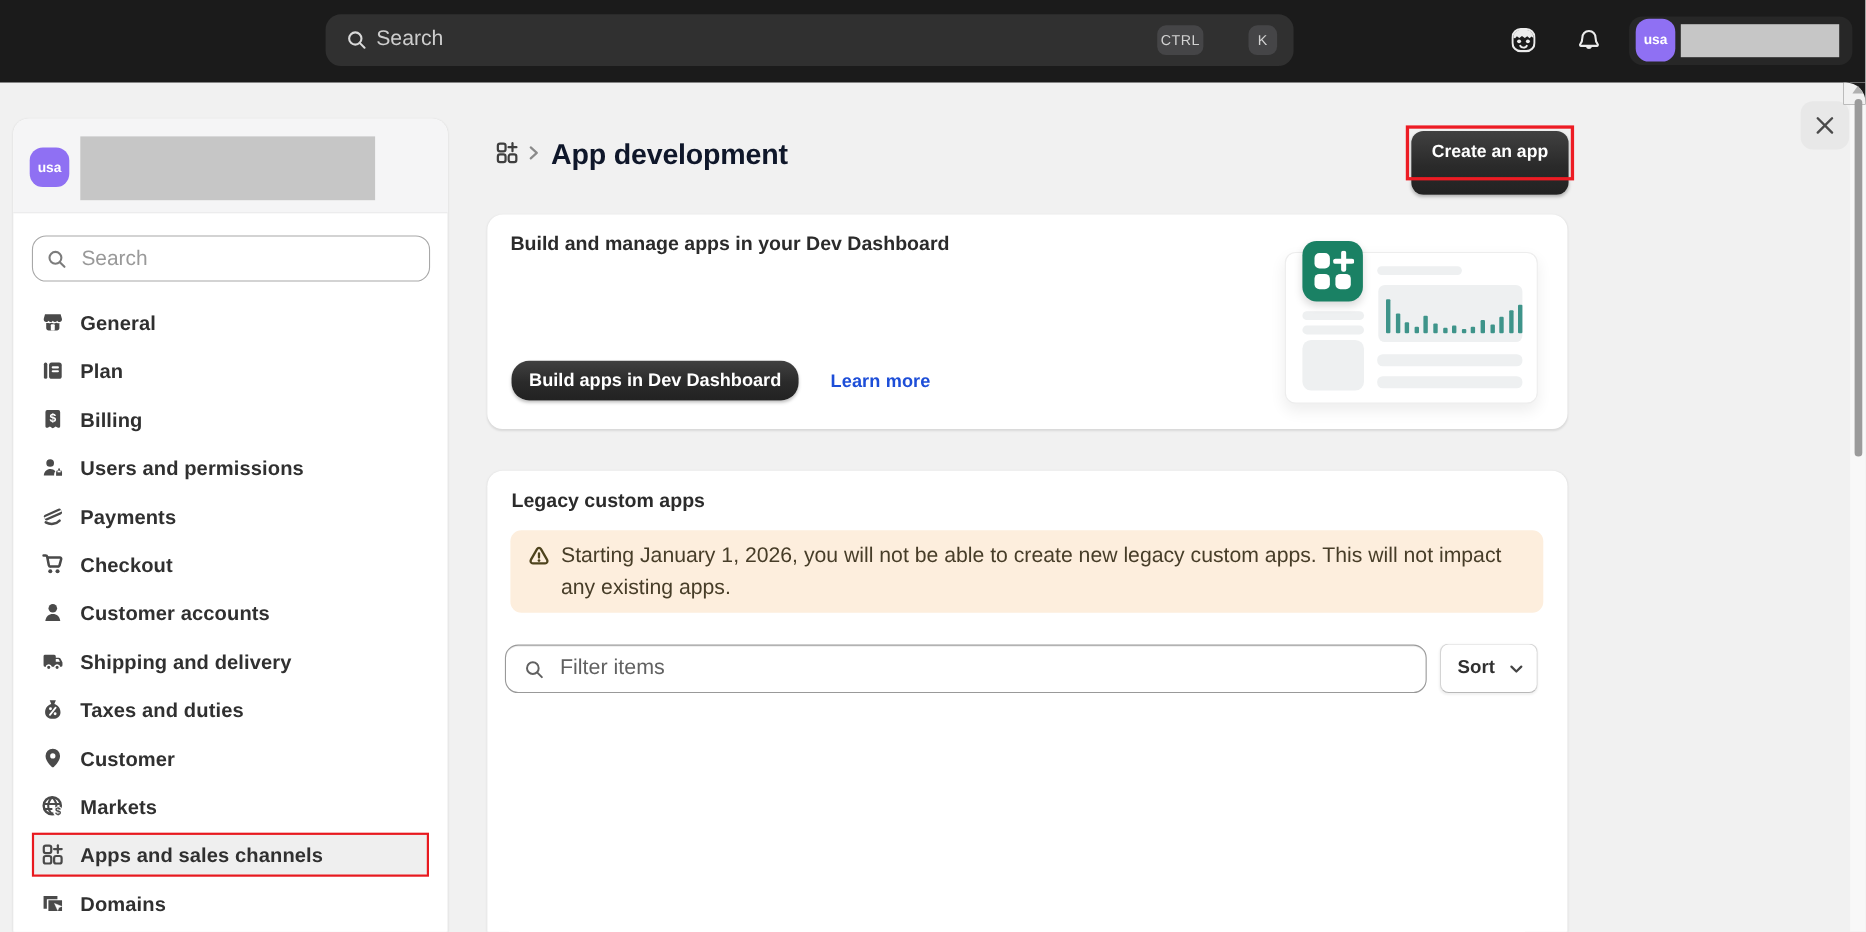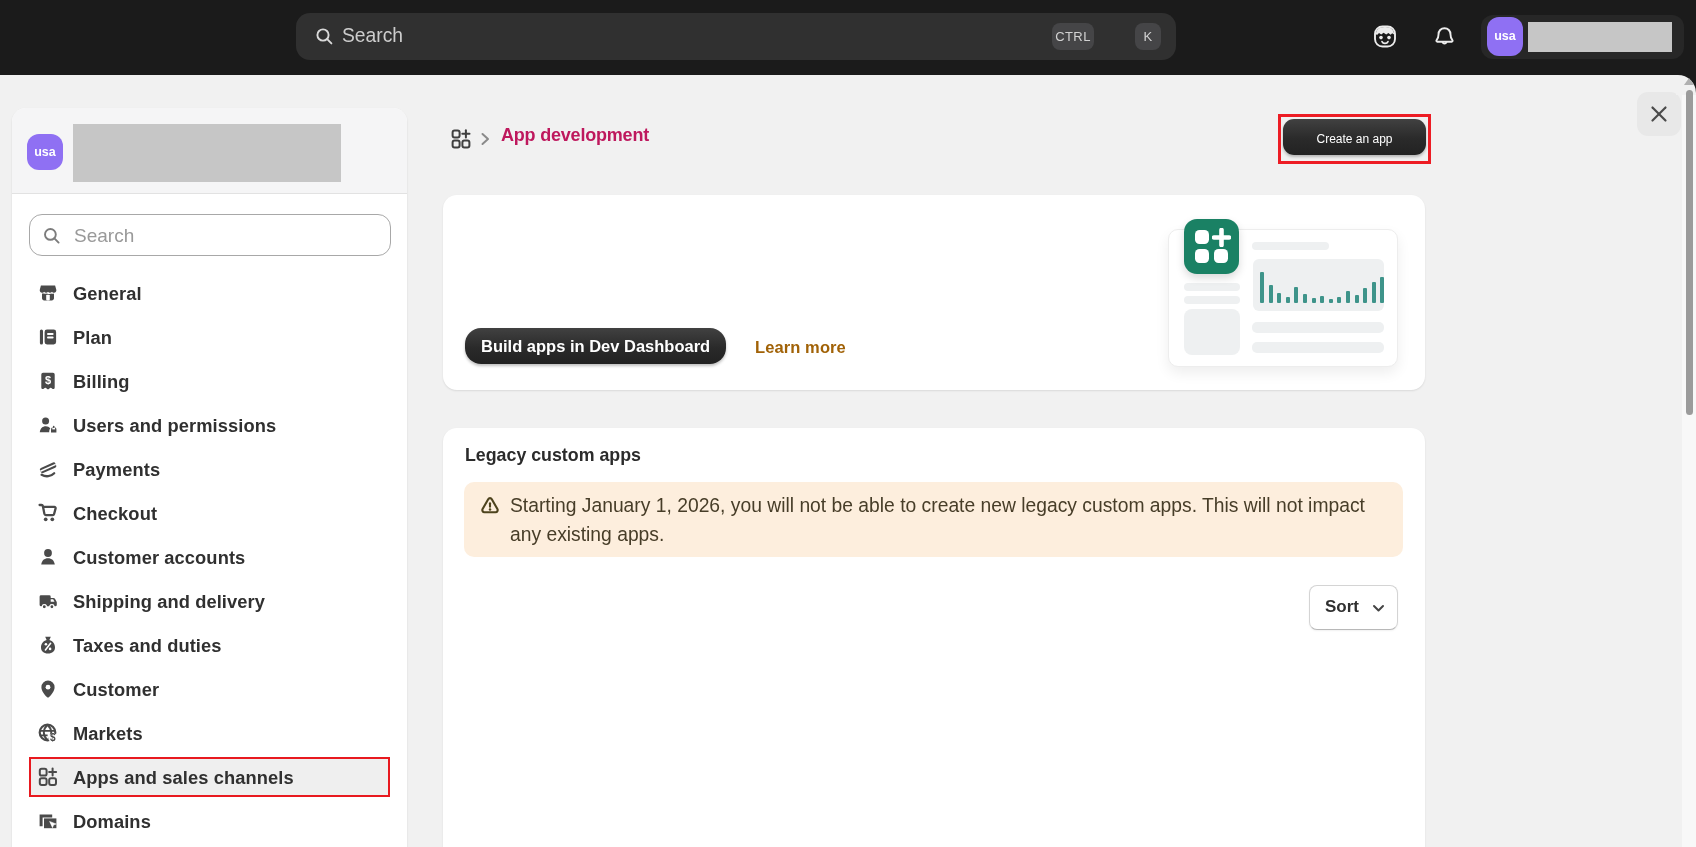--- a/index.html
+++ b/index.html
@@ -38,32 +38,32 @@
   #menu { position:absolute; left:0; top:165px; width:395px; }
   .mi { position:absolute; left:10px; width:375px; height:40px; }
   .mi svg { position:absolute; left:16px; top:10px; }
   .mi .t { position:absolute; left:51px; top:10px; font-size:18.3px; font-weight:bold; color:#303030; letter-spacing:0.1px; }
   .selbg { position:absolute; left:17px; top:649px; width:361px; height:40px; background:#efefef; border-radius:8px; }
   #redbox-menu { position:absolute; left:17px; top:649px; width:361px; height:40px; border:2.5px solid #e8191f; }
 
   
   #crumb-icon { position:absolute; left:451px; top:129px; }
   #crumb-chev { position:absolute; left:479px; top:131px; }
-  #title { position:absolute; left:501px; top:125px; font-size:18px; font-weight:bold; color:#be185d; letter-spacing:-0.2px; }
-  #btn-create { position:absolute; left:1283px; top:119px; width:143px; height:36px; border-radius:11px; background:linear-gradient(180deg,#414141,#2a2a2a 55%,#222); color:#fff; font-size:12px; font-weight:normal; text-align:center; line-height:40px; box-shadow:0 2px 3px rgba(0,0,0,.25); }
+  #title { position:absolute; left:501px; top:125px; font-size:26px; font-weight:bold; color:#0f172a; letter-spacing:-0.2px; }
+  #btn-create { position:absolute; left:1283px; top:119px; width:143px; height:58px; border-radius:11px; background:linear-gradient(180deg,#414141,#2a2a2a 55%,#222); color:#fff; font-size:16px; font-weight:bold; text-align:center; line-height:40px; box-shadow:0 2px 3px rgba(0,0,0,.25); }
   #redbox-btn { position:absolute; left:1278px; top:114px; width:153px; height:50px; border:3px solid #ed1c24; }
   #btn-close { position:absolute; left:1637px; top:92px; width:44px; height:44px; border-radius:11px; background:#e8e8e8; }
 
   
   .card { position:absolute; left:443px; width:982px; background:#fff; border-radius:14px; box-shadow:0 1px 2px rgba(0,0,0,.1); }
   #card1 { top:195px; height:195px; }
   #card1 h2 { position:absolute; left:21px; top:16px; font-size:17.8px; font-weight:bold; color:#2b2b2b; }
   #card1 p { position:absolute; left:21px; top:50px; font-size:19.7px; line-height:28px; color:#333; }
   #btn-build { position:absolute; left:22px; top:133px; height:36px; padding:0 16px; border-radius:16px; background:linear-gradient(180deg,#414141,#2a2a2a 55%,#222); color:#fff; font-size:16.5px; font-weight:bold; line-height:36px; box-shadow:0 2px 3px rgba(0,0,0,.25); }
-  #learn { position:absolute; left:312px; top:143px; font-size:16.5px; font-weight:bold; color:#a16207; letter-spacing:0.1px; }
+  #learn { position:absolute; left:312px; top:143px; font-size:16.5px; font-weight:bold; color:#1d4ed8; letter-spacing:0.1px; }
 
   
   #illu { position:absolute; left:725px; top:34px; width:230px; height:138px; background:#fff; border-radius:10px; border:1px solid #ededed; box-shadow:0 6px 14px rgba(0,0,0,.07); }
   #gicon { position:absolute; left:15px; top:-11px; width:55px; height:55px; border-radius:13px; background:#1a8164; box-shadow:0 4px 8px rgba(0,0,0,.15); }
   .gsq { position:absolute; width:14px; height:14px; border-radius:4.5px; background:#fff; }
   .ipill { position:absolute; background:#eef0f1; border-radius:5px; }
   #ichart { position:absolute; left:84px; top:29px; width:131px; height:52px; background:#eef0f1; border-radius:6px; }
   .bar { position:absolute; bottom:8px; width:4px; background:#3e948a; border-radius:1px; }
 
   #card2 { top:428px; height:480px; }
@@ -259,20 +259,21 @@
   <div id="btn-create">Create an app</div>
   <div id="redbox-btn"></div>
   <div id="btn-close">
     <svg class="abs" style="left:13px;top:13px" width="18" height="18" viewBox="0 0 18 18">
         <line x1="2.5" y1="2.5" x2="15.5" y2="15.5" stroke="#4b4b4b" stroke-width="2.2" stroke-linecap="round"></line>
         <line x1="15.5" y1="2.5" x2="2.5" y2="15.5" stroke="#4b4b4b" stroke-width="2.2" stroke-linecap="round"></line>
       </svg>
   </div>
 
   <div class="card" id="card1">
+    <h2>Build and manage apps in your Dev Dashboard</h2>
     <div id="btn-build">Build apps in Dev Dashboard</div>
     <div id="learn">Learn more</div>
     <div id="illu">
       <div class="ipill" style="left:15px;top:53px;width:56px;height:8px"></div>
       <div class="ipill" style="left:15px;top:66px;width:56px;height:8px"></div>
       <div class="ipill" style="left:15px;top:79px;width:56px;height:46px;border-radius:8px"></div>
       <div class="ipill" style="left:83px;top:12px;width:77px;height:8px"></div>
       <div id="ichart">
           <div class="bar" style="left: 7px; height: 31px;"></div>
           <div class="bar" style="left: 15.6px; height: 18px;"></div>
@@ -307,20 +308,27 @@
   <div class="card" id="card2">
     <h2>Legacy custom apps</h2>
     <div id="banner">
       <svg width="20" height="20" viewBox="0 0 20 20">
         <path d="M8.2 3.2 c0.8 -1.4 2.8 -1.4 3.6 0 l5.6 9.8 c0.8 1.4 -0.2 3.2 -1.8 3.2 H4.4 c-1.6 0 -2.6 -1.8 -1.8 -3.2 Z" fill="none" stroke="#4e431d" stroke-width="2.1" stroke-linejoin="round"></path>
         <line x1="10" y1="7.2" x2="10" y2="10.8" stroke="#4e431d" stroke-width="2.1" stroke-linecap="round"></line>
         <circle cx="10" cy="13.6" r="1.25" fill="#4e431d"></circle>
       </svg>
       <div class="txt">Starting January 1, 2026, you will not be able to create new legacy custom apps. This will not impact<br>any existing apps.</div>
     </div>
+    <div id="filter">
+      <svg class="abs" style="left:17px;top:13px" width="18" height="18" viewBox="0 0 18 18">
+          <circle cx="7.4" cy="7.4" r="5.3" fill="none" stroke="#616161" stroke-width="1.8"></circle>
+          <line x1="11.5" y1="11.5" x2="15.6" y2="15.6" stroke="#616161" stroke-width="1.8" stroke-linecap="round"></line>
+        </svg>
+      <span class="ph">Filter items</span>
+    </div>
     <div id="sort">
       <span class="t">Sort</span>
       <svg width="13" height="9" viewBox="0 0 13 9">
           <polyline points="2,2 6.5,6.5 11,2" fill="none" stroke="#454545" stroke-width="2" stroke-linecap="round" stroke-linejoin="round"></polyline>
         </svg>
     </div>
   </div>
 
 </div>
 

